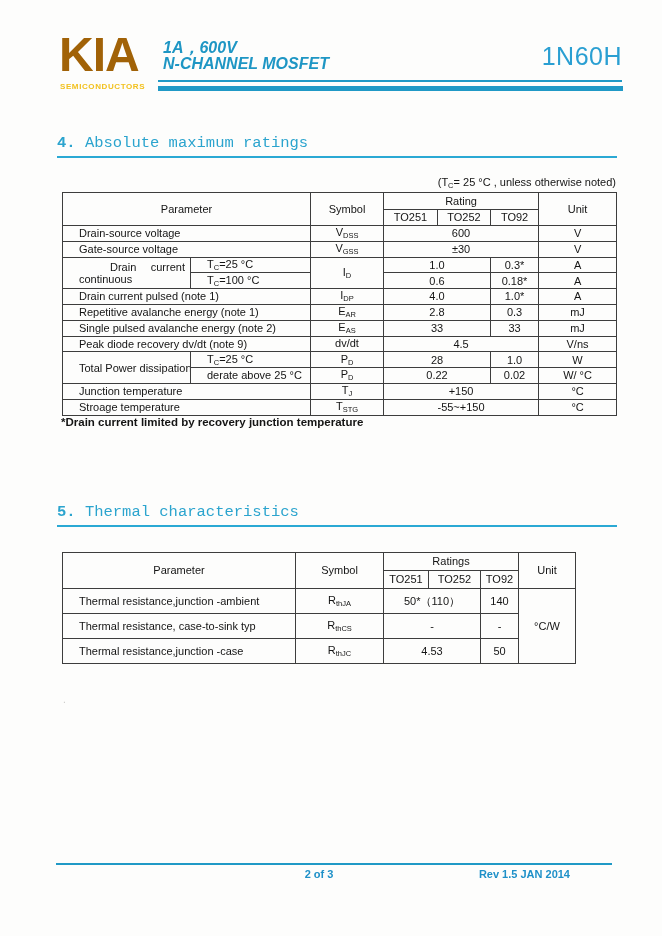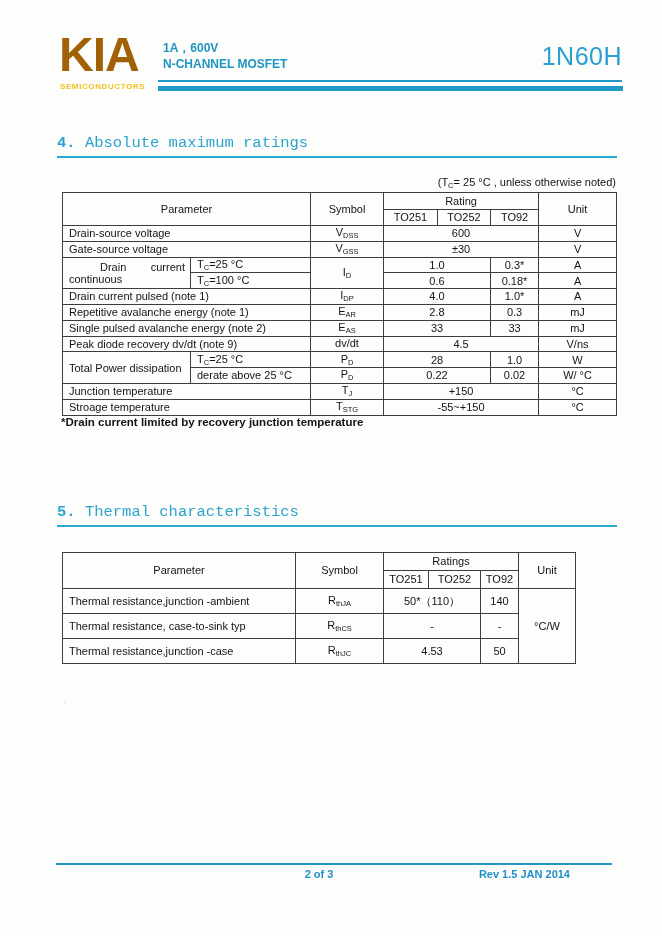--- a/index.html
+++ b/index.html
@@ -17,21 +17,21 @@
     font-size:48px; font-weight:bold; letter-spacing:-1px;
     color:#a16207; line-height:38px;
   }
   .logo-sub {
     position:absolute; left:60px; top:82px;
     font-size:8px; font-weight:bold; letter-spacing:0.6px;
     color:#F2C11E;
   }
   .hdr-sub {
     position:absolute; left:163px; top:40px;
-    font-size:12px; font-weight:bold; color:#1E96C4; line-height:16px;
+    font-size:16px; font-weight:bold; color:#1E96C4; line-height:16px;font-style:italic;
   }
   .part-no {
     position:absolute; right:40px; top:42px; width:250px;
     text-align:right; font-size:25px; color:#2A9FD2; letter-spacing:0.5px;
   }
   .hdr-line-thin { position:absolute; left:158px; top:80px; width:464px; height:1.5px; background:#2099C6; }
   .hdr-line-thick { position:absolute; left:158px; top:86px; width:465px; height:4.5px; background:#2099C6; }
 
   
   .section-title {
@@ -54,21 +54,21 @@
     border-collapse:collapse; table-layout:fixed;
     font-size:11px; color:#141414;
   }
   .t1 { top:192px; width:554px; }
   .t2 { top:552px; width:513px; }
   table.t td {
     border:1px solid #3d3d3d;
     text-align:center; padding:0; line-height:1.12;
     overflow:hidden; white-space:nowrap;
   }
-  table.t td.pl { text-align:left; padding-left:6px; padding-right:2px; }
+  table.t td.pl { text-align:left; padding-left:16px; padding-right:2px; }
   .t1 tr { height:15.8px; }
   .t1 tr.hr { height:16.5px; }
   .t2 tr { height:25px; }
   .t2 tr.hr { height:18px; }
   .sb { font-size:7.5px; vertical-align:-2px; letter-spacing:0; }
   .jline { display:flex; justify-content:space-between; padding-right:3px;margin-left:31px; }
 
   .footnote {
     position:absolute; left:61px; top:416px;
     font-size:11.5px; font-weight:bold; color:#141414;

